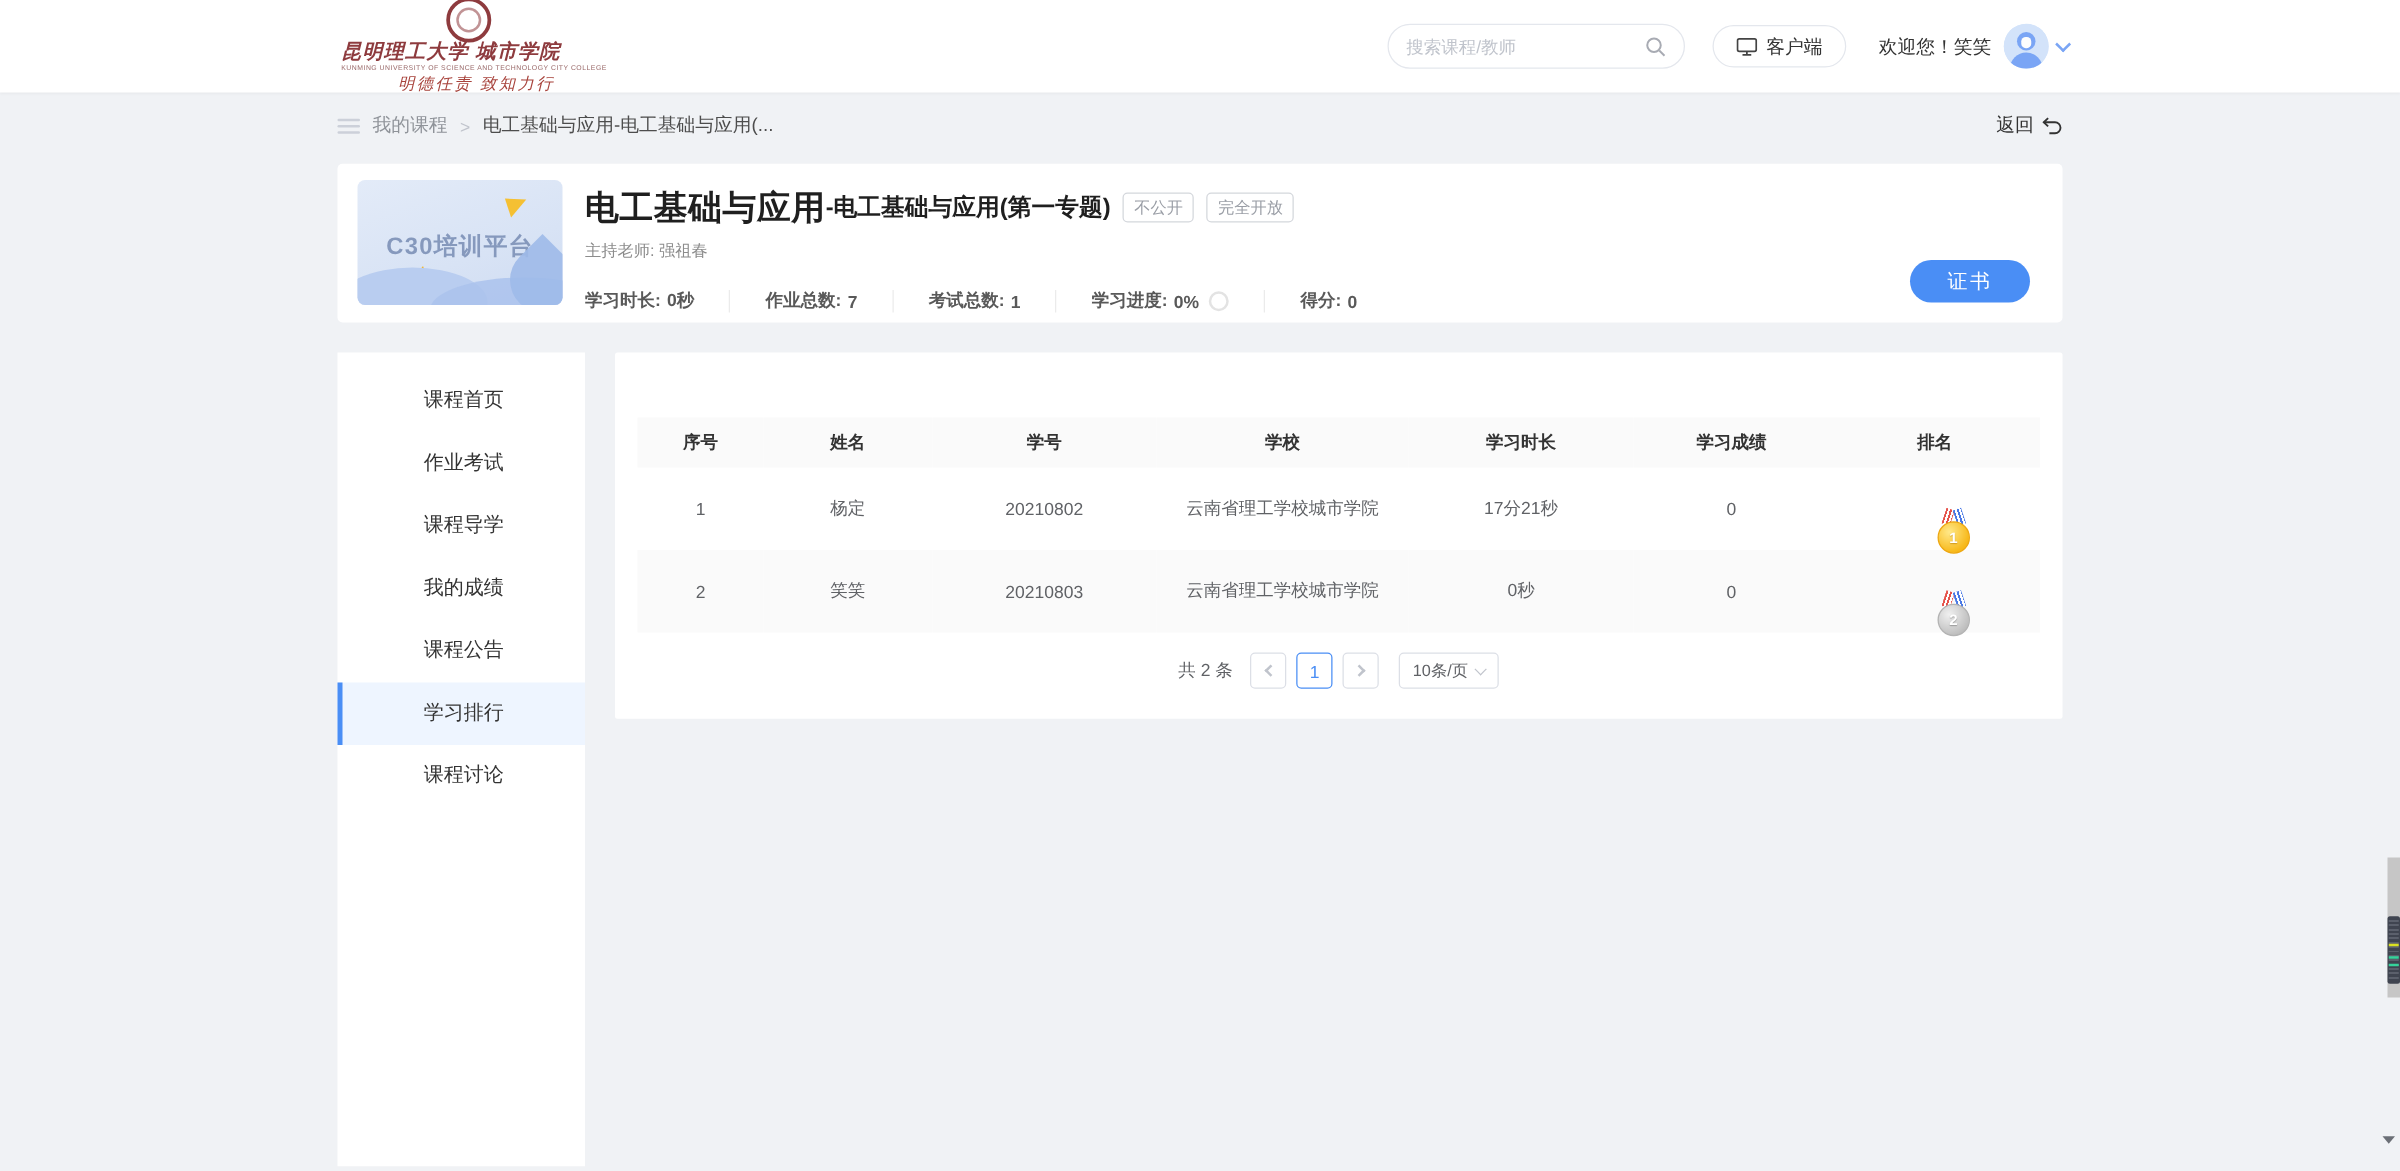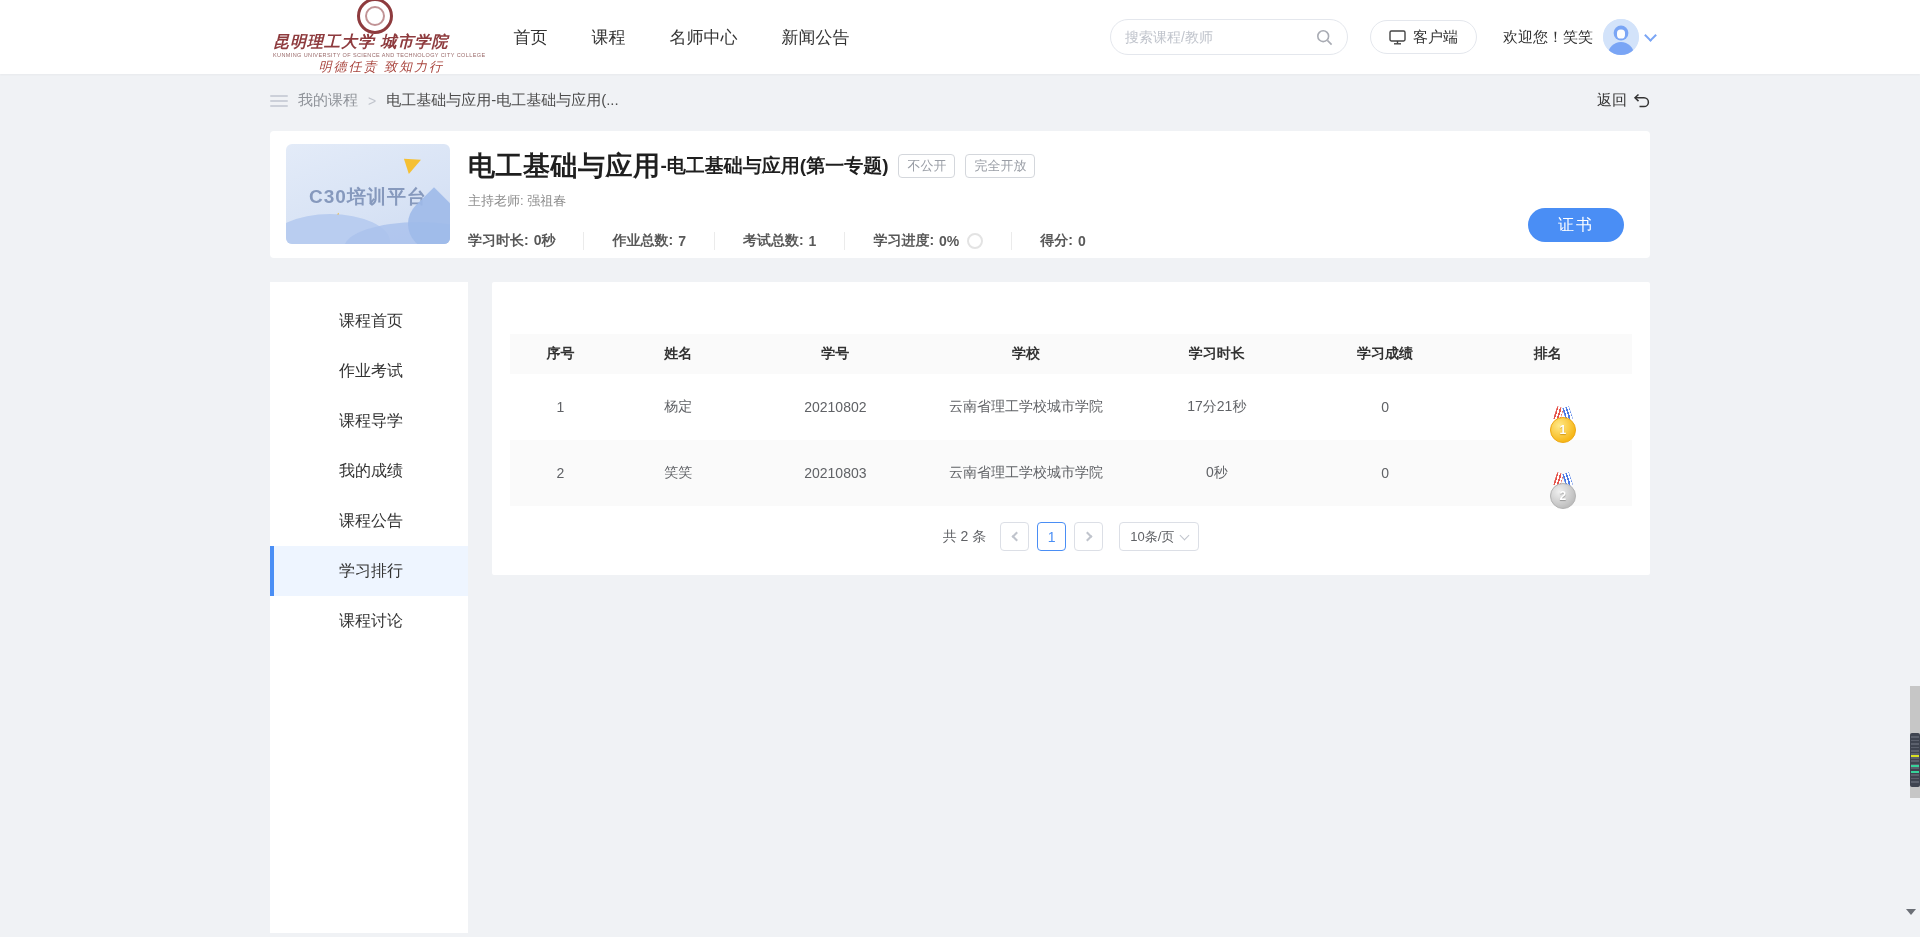--- a/index.html
+++ b/index.html
@@ -122,26 +122,20 @@
   <header class="navbar">
     <div class="nav-inner">
       <div class="logo">
         <div class="seal"></div>
         <div class="logo-text">
           <span class="logo-cn">昆明理工大学 城市学院</span>
           <span class="logo-en">KUNMING UNIVERSITY OF SCIENCE AND TECHNOLOGY CITY COLLEGE</span>
         </div>
         <span class="logo-motto">明德任责 致知力行</span>
       </div>
-      <nav class="nav-links">
-        <span class="nav-link">首页</span>
-        <span class="nav-link">课程</span>
-        <span class="nav-link">名师中心</span>
-        <span class="nav-link">新闻公告</span>
-      </nav>
       <div class="nav-right">
         <div class="search-pill">
           <input type="text" placeholder="搜索课程/教师" style="">
           <svg width="17" height="17" viewBox="0 0 17 17" fill="none" stroke="#a8abb3" stroke-width="1.6">
             <circle cx="7.2" cy="7.2" r="5.4"></circle>
               <line x1="11.4" y1="11.4" x2="15.6" y2="15.6"></line>
           </svg>
         </div>
         <div class="client-btn">
           <svg width="17" height="15" viewBox="0 0 17 15" fill="none" stroke="#444" stroke-width="1.4">

